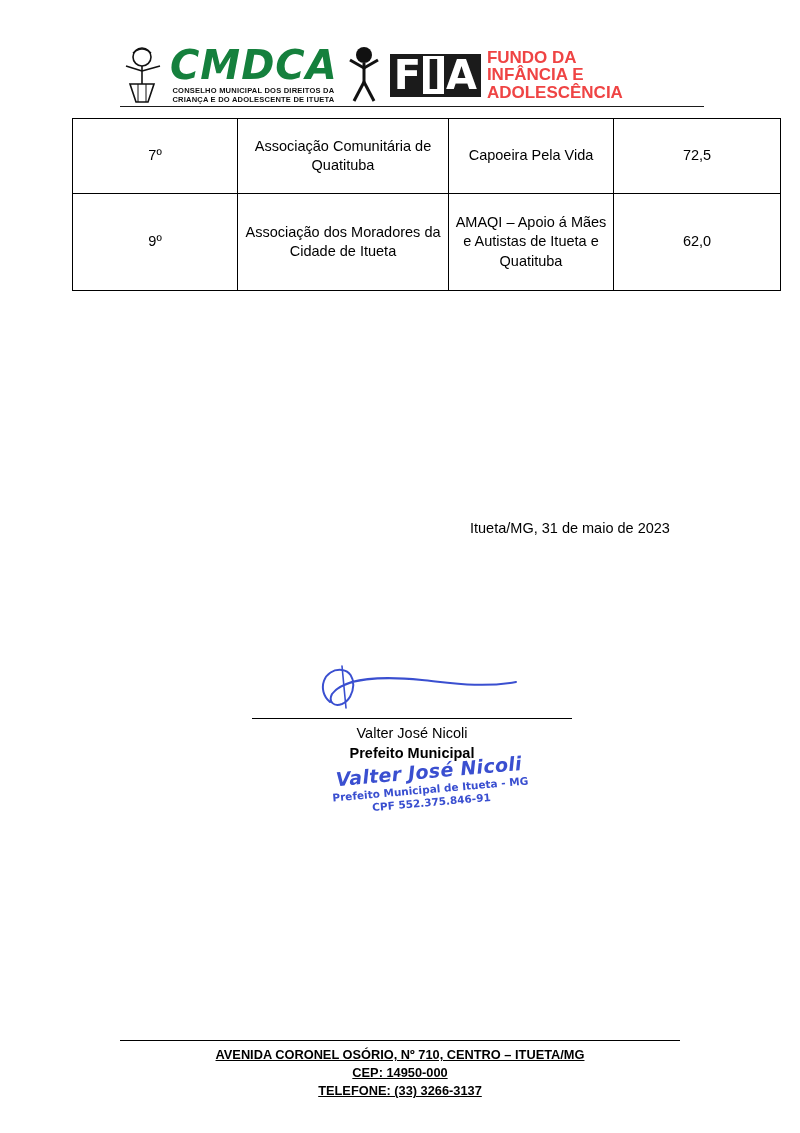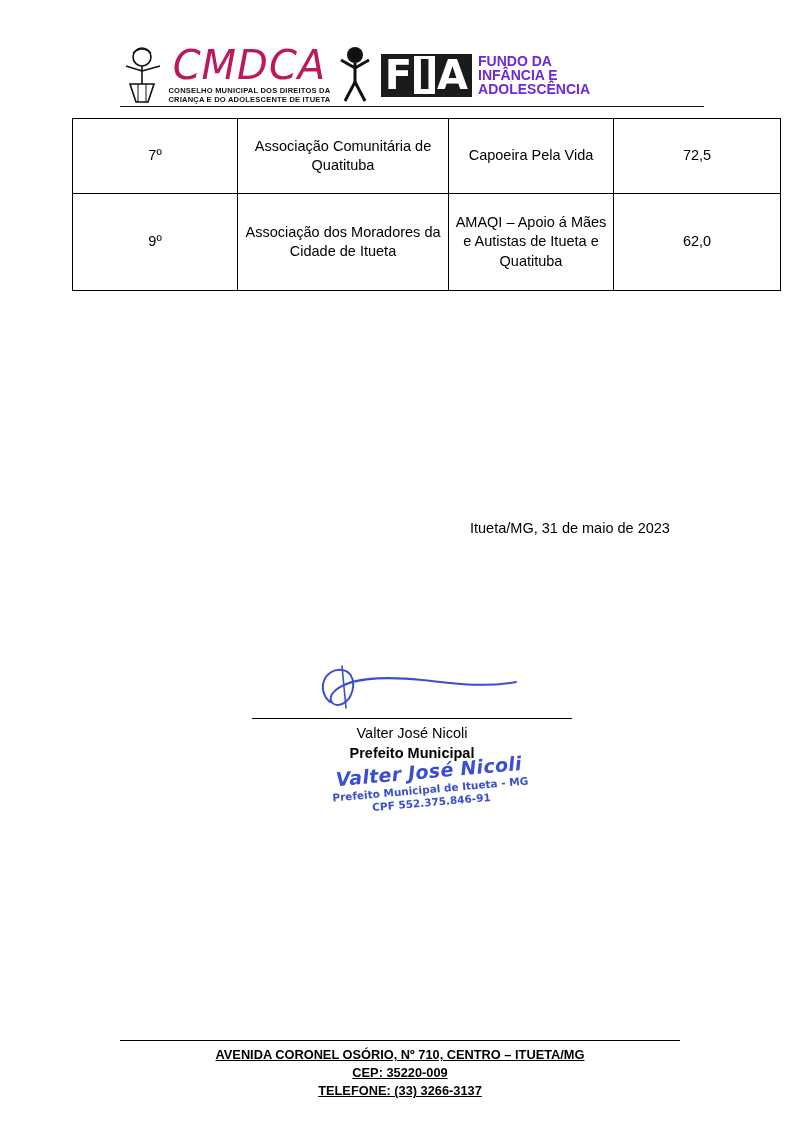--- a/index.html
+++ b/index.html
@@ -49,25 +49,25 @@
   .kid-figure svg { display: block; }
 
   .cmdca-text {
     display: flex;
     flex-direction: column;
     align-items: center;
     line-height: 1;
   }
   .cmdca-word {
     font-family: "DejaVu Sans", sans-serif;
-    font-weight: normal;
+    font-weight: bold;
     font-size: 40px;
     letter-spacing: 1px;
     -webkit-text-stroke: 0px;
-    color: #be185d;
+    color: #15803d;
     font-style: italic;
   }
   .cmdca-sub {
     font-family: "Liberation Sans", sans-serif;
     font-size: 7.4px;
     font-weight: bold;
     letter-spacing: 0.2px;
     text-align: center;
     margin-top: 2px;
     color: #111;
@@ -104,23 +104,23 @@
   .fundo-text {
     margin-left: 6px;
     display: flex;
     flex-direction: column;
     justify-content: center;
     line-height: 1.02;
   }
   .fundo-text div {
     font-family: "Liberation Sans", sans-serif;
     font-weight: bold;
-    font-size: 14px;
+    font-size: 17px;
     letter-spacing: 0px;
-    color: #6d28d9;
+    color: #ef4444;
   }
 
   .header-rule {
     position: absolute;
     left: 120px;
     top: 106px;
     width: 584px;
     height: 1px;
     background: #1b1b1b;
   }
@@ -338,17 +338,17 @@
 
   <div class="stamp">
     <div class="s1">Valter José Nicoli</div>
     <div class="s2">Prefeito Municipal de Itueta - MG</div>
     <div class="s3">CPF  552.375.846-91</div>
   </div>
 
   <div class="footer-rule"></div>
   <div class="footer">
     <div>AVENIDA CORONEL OSÓRIO, Nº 710, CENTRO – ITUETA/MG</div>
-    <div>CEP: 35220-009</div>
+    <div>CEP: 14950-000</div>
     <div>TELEFONE: (33) 3266-3137</div>
   </div>
 
 </div>
 
 </body></html>

